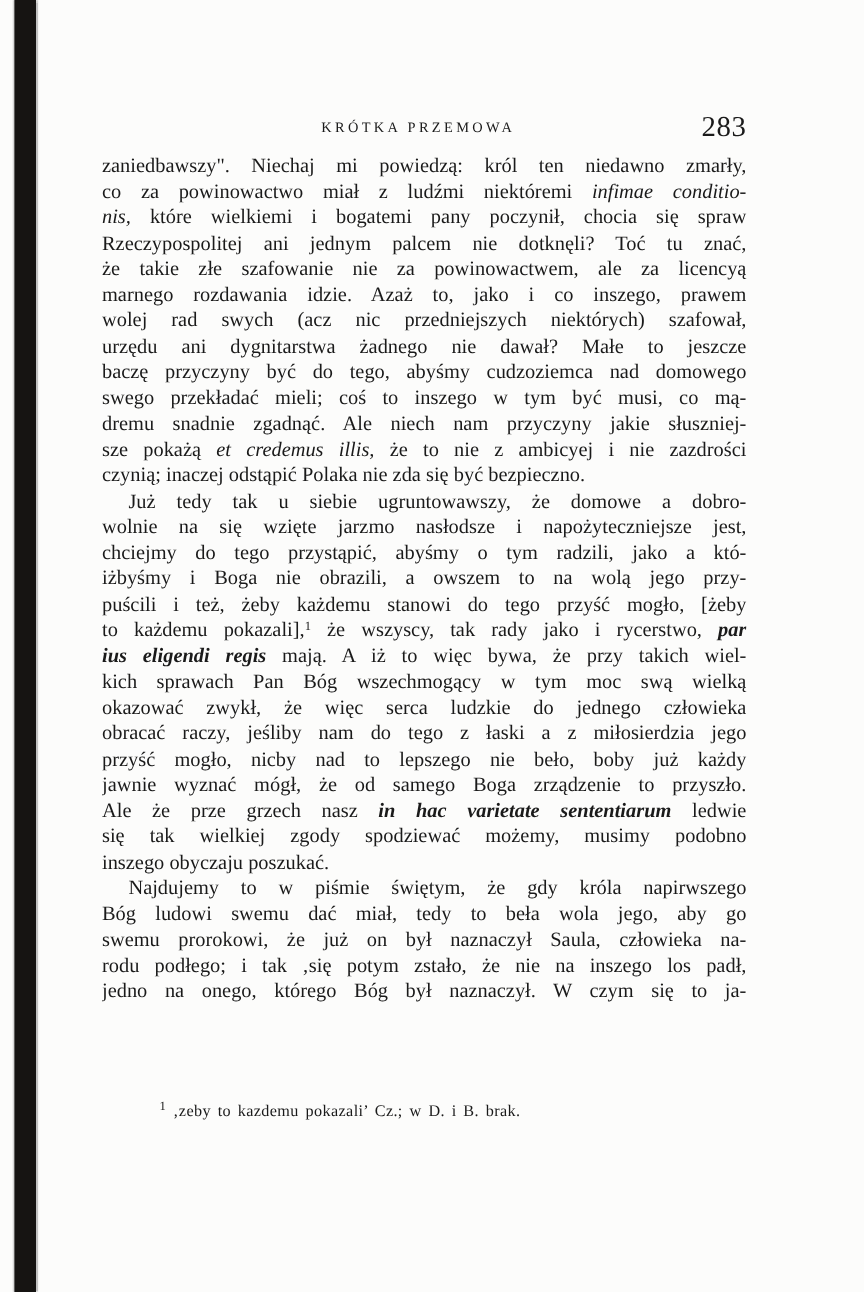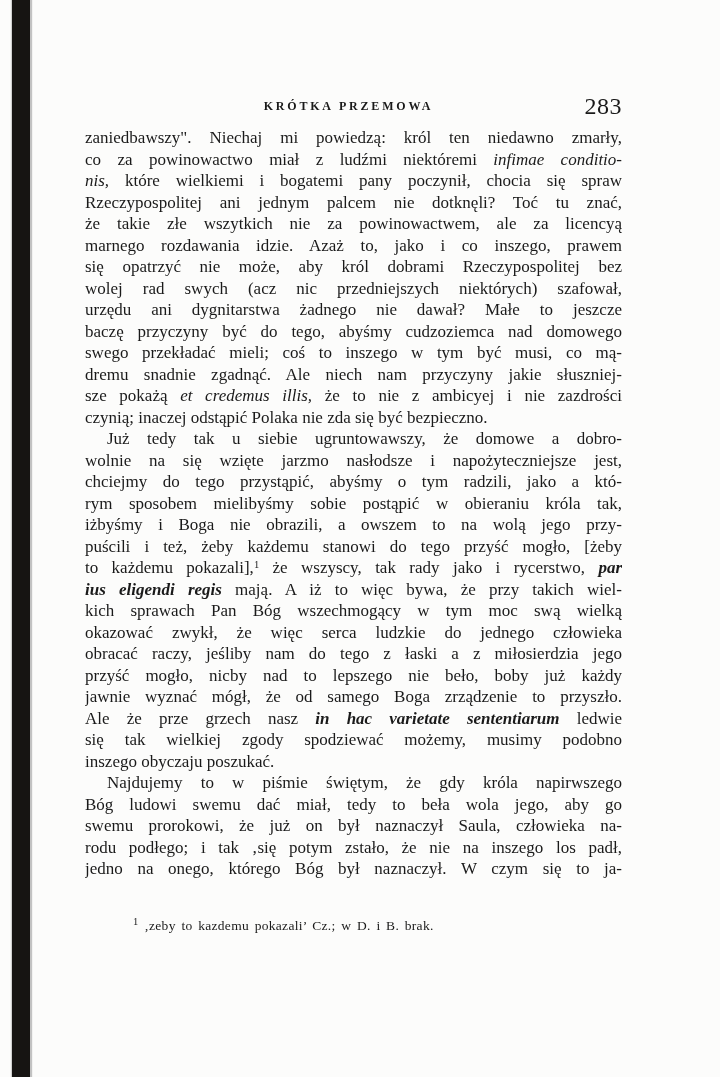--- a/index.html
+++ b/index.html
@@ -29,21 +29,21 @@
     height: 22px;
   }
   .header-title {
     position: absolute;
     left: 0;
     right: 10px;
     top: 3px;
     text-align: center;
     font-size: 12px;
     letter-spacing: 2.8px;
-    font-weight: 700;
+    font-weight: 400;
     white-space: nowrap;
   }
   .page-number {
     position: absolute;
     right: 0;
     top: -3px;
     font-size: 24px;
     letter-spacing: 0.5px;
   }
   .body-text {
@@ -94,36 +94,34 @@
     <div class="header-title">KRÓTKA PRZEMOWA</div>
     <div class="page-number">283</div>
   </div>
 
   <div class="body-text">
       <div class="para">
         <div class="line"><span class="seg-r">zaniedbawszy". Niechaj mi powiedzą: król ten niedawno zmarły,</span></div>
         <div class="line"><span class="seg-r">co za powinowactwo miał z ludźmi niektóremi </span><span class="seg-i">infimae conditio-</span></div>
         <div class="line"><span class="seg-i">nis,</span><span class="seg-r"> które wielkiemi i bogatemi pany poczynił, chocia się spraw</span></div>
         <div class="line"><span class="seg-r">Rzeczypospolitej ani jednym palcem nie dotknęli? Toć tu znać,</span></div>
-        <div class="line"><span class="seg-r">że takie złe wszytkich nie za powinowactwem, ale za licencyą</span></div>
+        <div class="line"><span class="seg-r">że takie złe szafowanie nie za powinowactwem, ale za licencyą</span></div>
         <div class="line"><span class="seg-r">marnego rozdawania idzie.  Azaż to, jako i co inszego, prawem</span></div>
-        <div class="line"><span class="seg-r">się opatrzyć nie może, aby król dobrami Rzeczypospolitej bez</span></div>
         <div class="line"><span class="seg-r">wolej rad swych (acz nic przedniejszych niektórych) szafował,</span></div>
         <div class="line"><span class="seg-r">urzędu ani dygnitarstwa żadnego nie dawał?  Małe to jeszcze</span></div>
         <div class="line"><span class="seg-r">baczę przyczyny być do tego, abyśmy cudzoziemca nad domowego</span></div>
         <div class="line"><span class="seg-r">swego przekładać mieli; coś to inszego w tym być musi, co mą-</span></div>
         <div class="line"><span class="seg-r">dremu snadnie zgadnąć. Ale niech nam przyczyny jakie słuszniej-</span></div>
         <div class="line"><span class="seg-r">sze pokażą </span><span class="seg-i">et credemus illis,</span><span class="seg-r"> że to nie z ambicyej i nie zazdrości</span></div>
         <div class="line end"><span class="seg-r">czynią;  inaczej  odstąpić  Polaka  nie  zda  się  być  bezpieczno.</span></div>
       </div>
       <div class="para indent">
         <div class="line"><span class="seg-r">Już tedy tak u siebie ugruntowawszy, że domowe a dobro-</span></div>
         <div class="line"><span class="seg-r">wolnie na się wzięte jarzmo nasłodsze i napożyteczniejsze jest,</span></div>
         <div class="line"><span class="seg-r">chciejmy do tego przystąpić, abyśmy o tym radzili, jako a któ-</span></div>
-        <div class="line"><span class="seg-r">rym sposobem mielibyśmy sobie postąpić w obieraniu króla tak,</span></div>
         <div class="line"><span class="seg-r">iżbyśmy i Boga nie obrazili, a owszem to na wolą jego przy-</span></div>
         <div class="line"><span class="seg-r">puścili i też, żeby każdemu stanowi do tego przyść mogło, [żeby</span></div>
         <div class="line"><span class="seg-r">to każdemu pokazali],</span><sup>1</sup><span class="seg-r"> że wszyscy, tak rady jako i rycerstwo, </span><span class="seg-bi">par</span></div>
         <div class="line"><span class="seg-bi">ius eligendi regis</span><span class="seg-r"> mają. A iż to więc bywa, że przy takich wiel-</span></div>
         <div class="line"><span class="seg-r">kich sprawach Pan Bóg wszechmogący w tym moc swą wielką</span></div>
         <div class="line"><span class="seg-r">okazować zwykł, że więc serca ludzkie do jednego człowieka</span></div>
         <div class="line"><span class="seg-r">obracać raczy, jeśliby nam do tego z łaski a z miłosierdzia jego</span></div>
         <div class="line"><span class="seg-r">przyść mogło, nicby nad to lepszego nie beło, boby już każdy</span></div>
         <div class="line"><span class="seg-r">jawnie wyznać mógł, że od samego Boga zrządzenie to przyszło.</span></div>
         <div class="line"><span class="seg-r">Ale że prze grzech nasz </span><span class="seg-bi">in hac varietate sententiarum</span><span class="seg-r"> ledwie</span></div>

